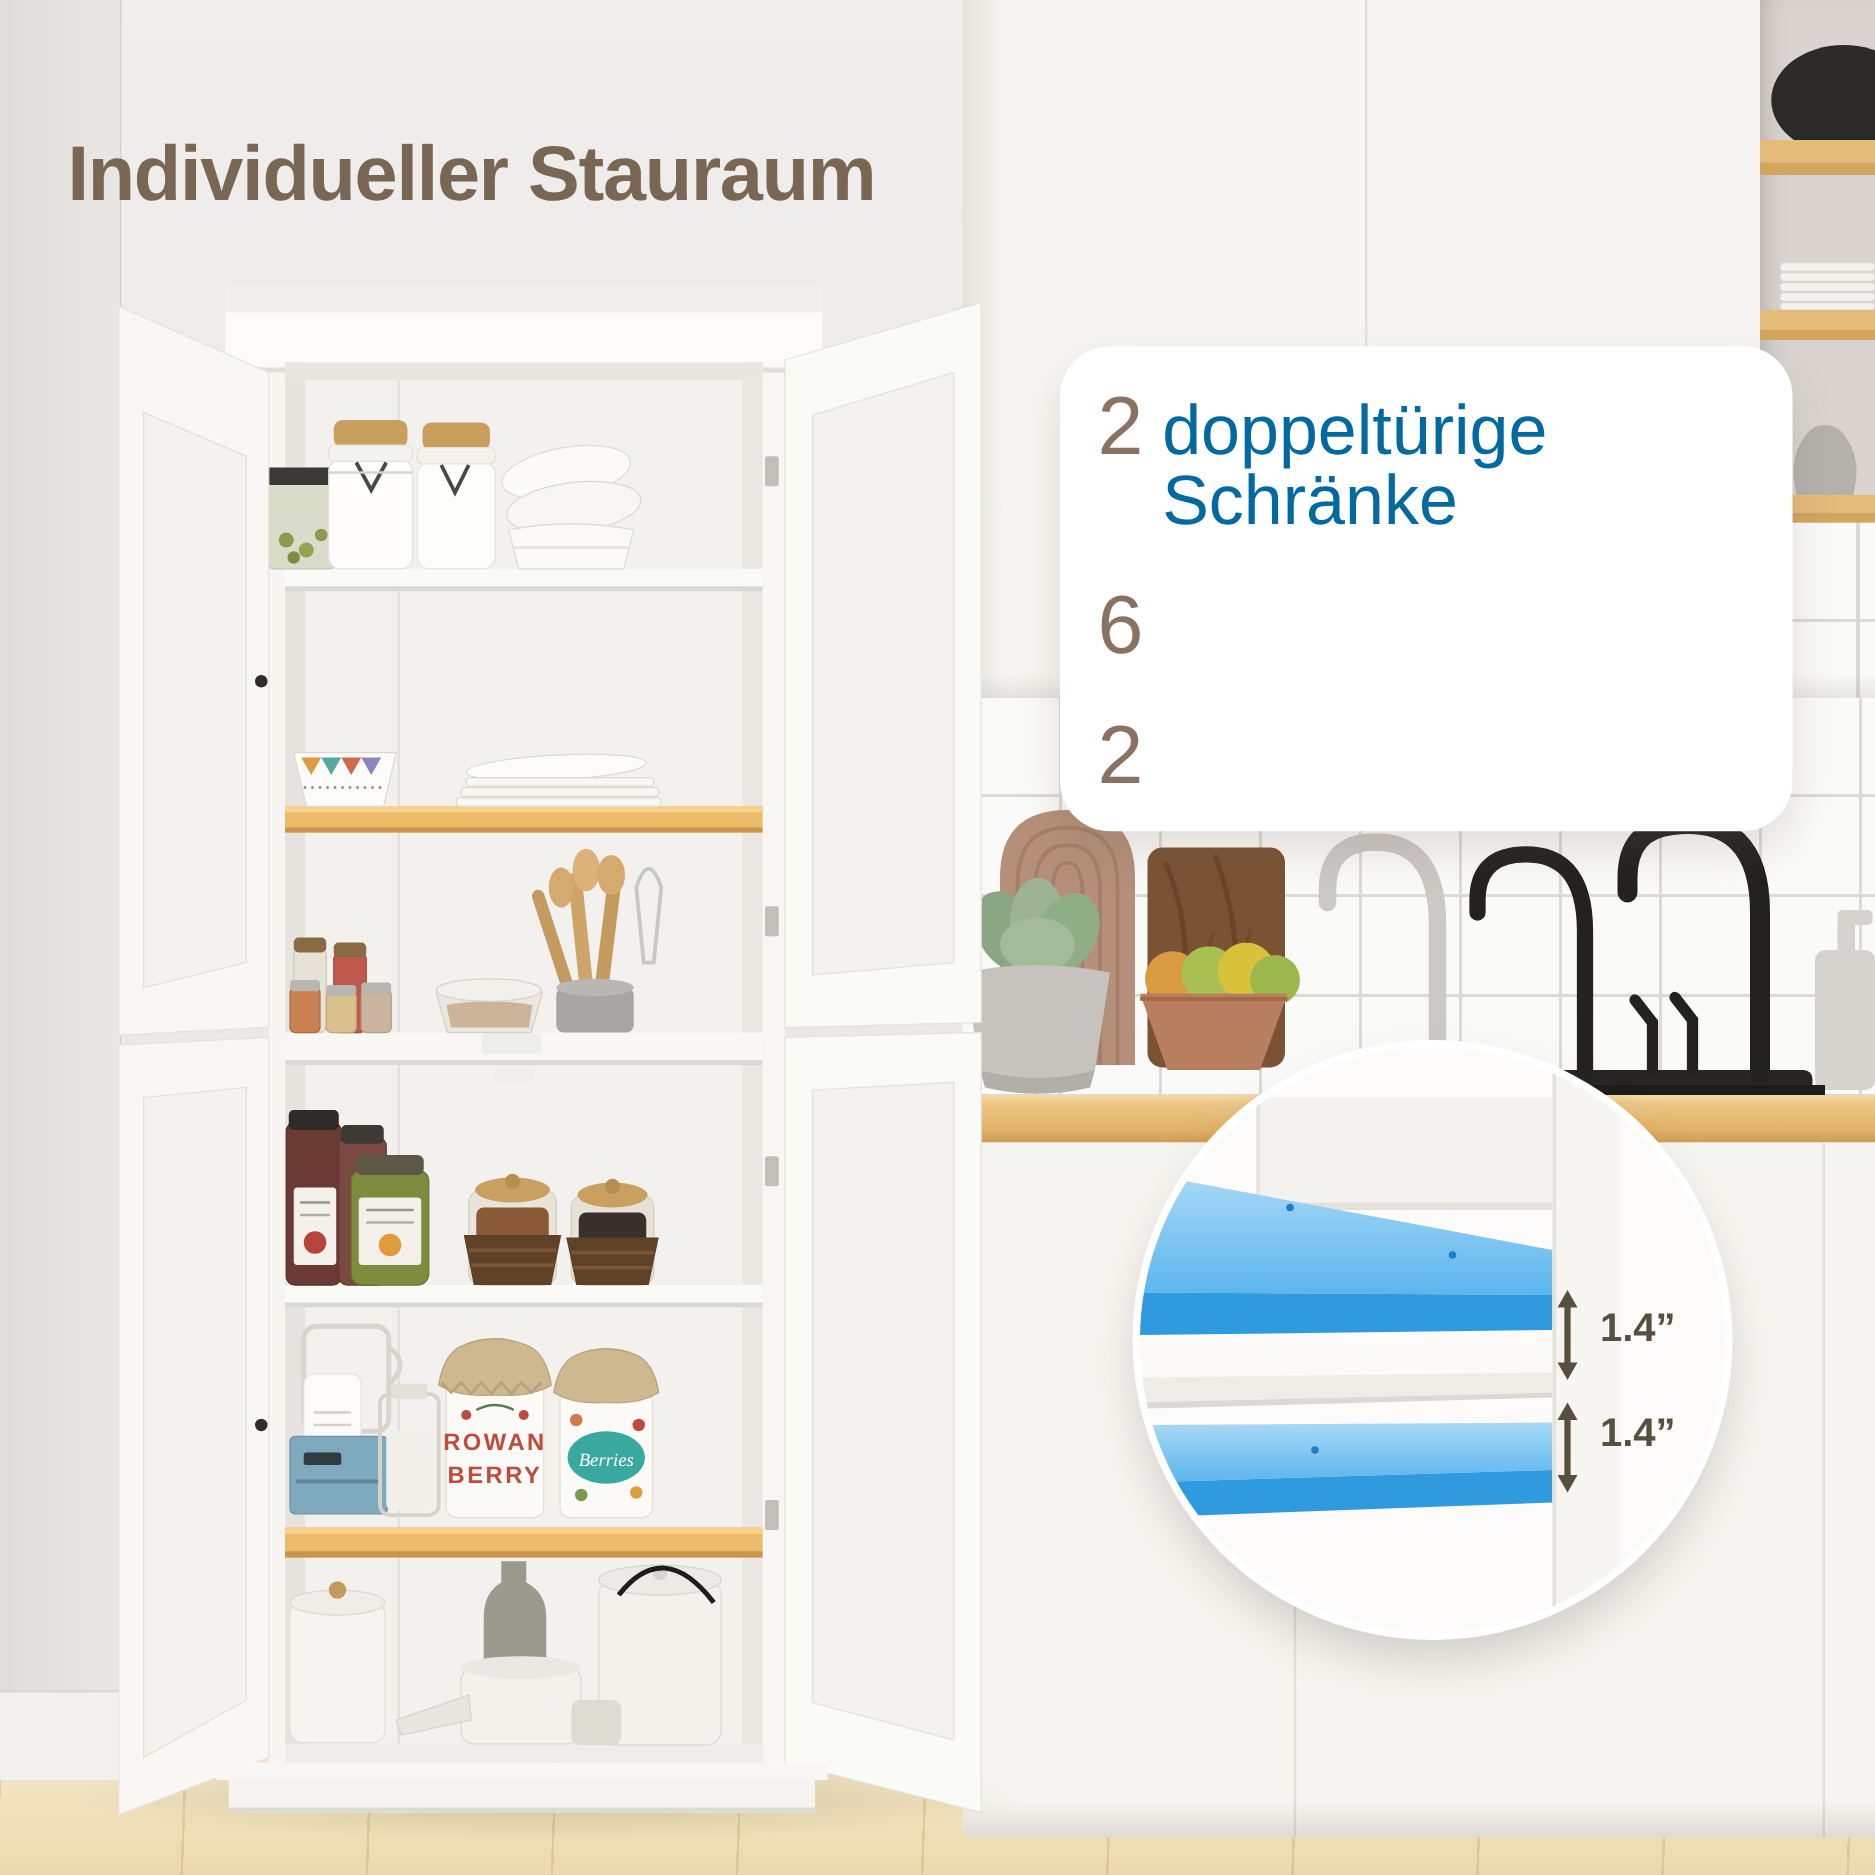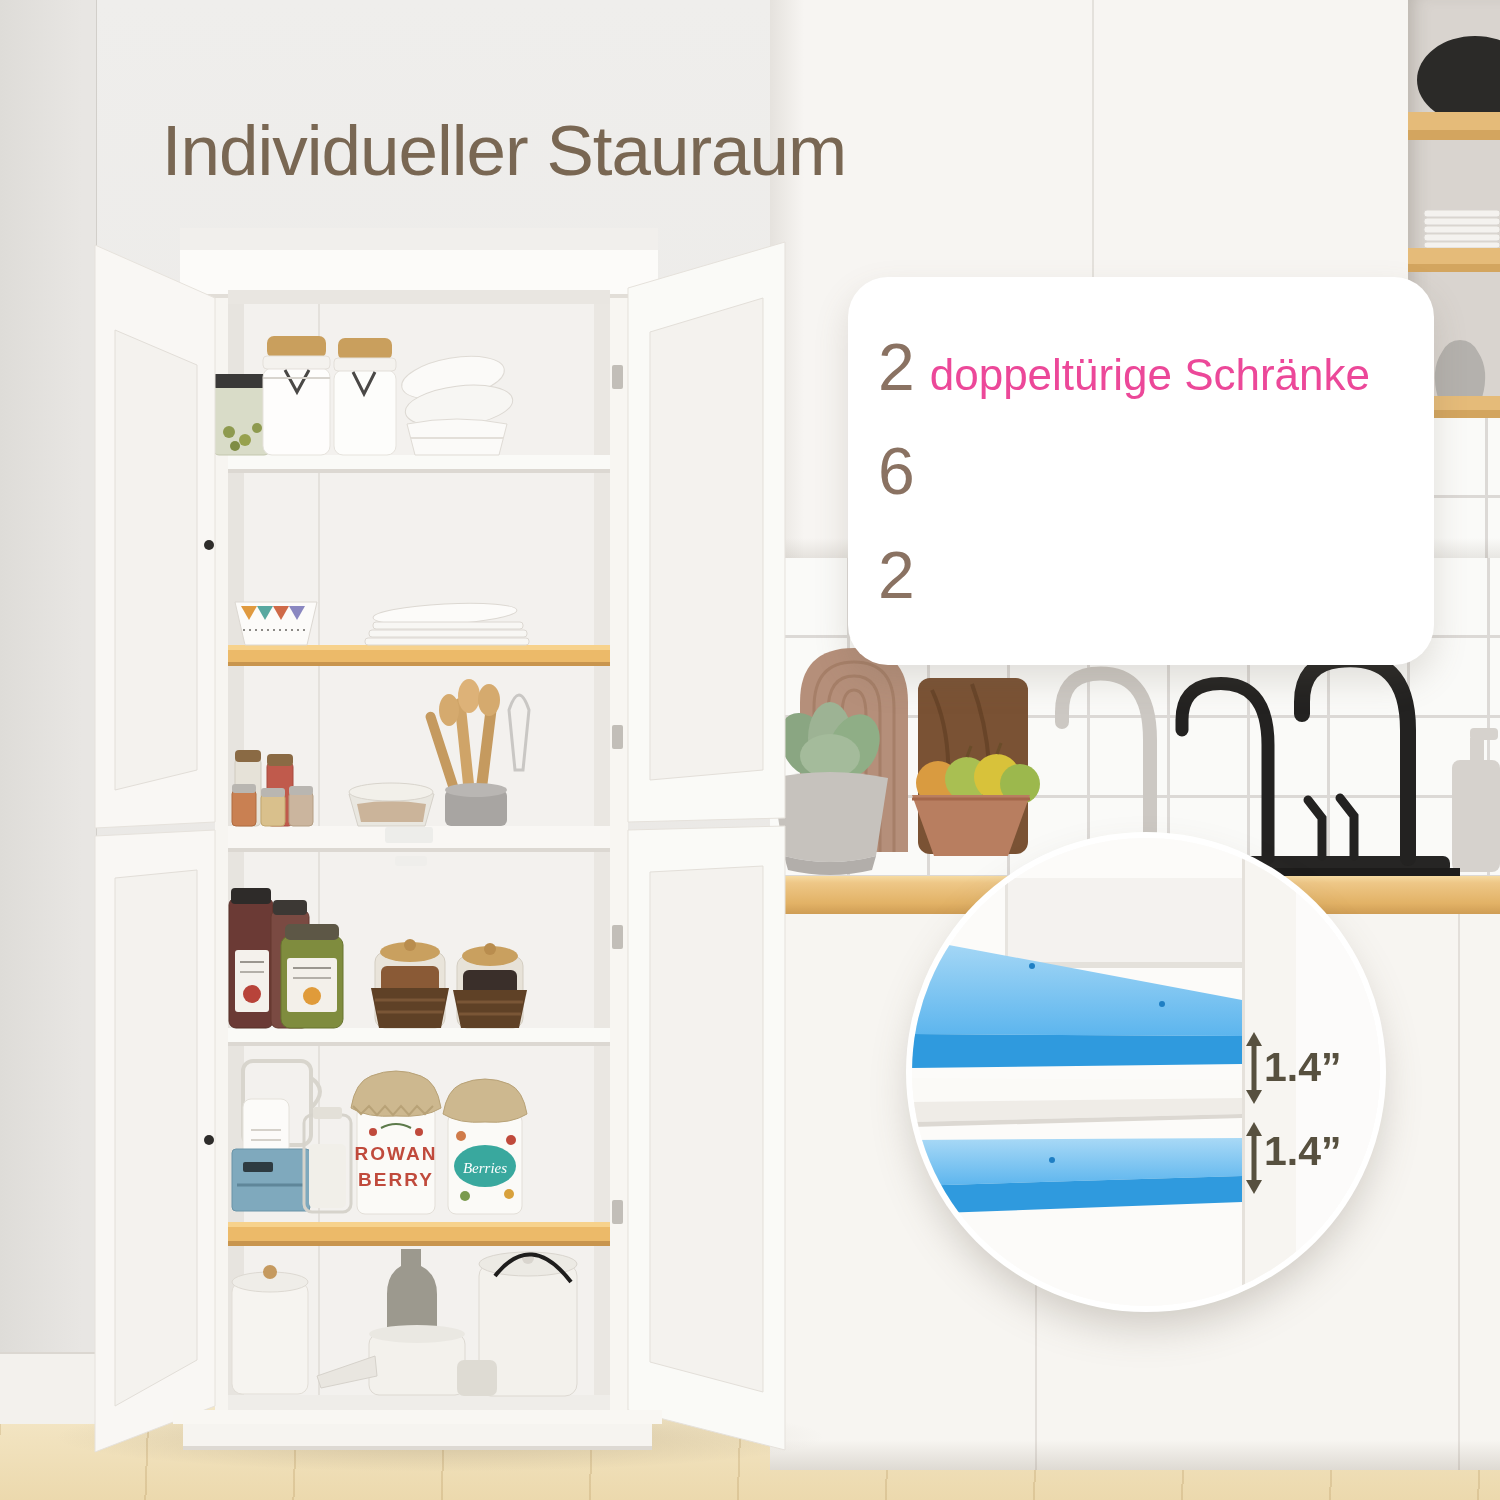--- a/index.html
+++ b/index.html
@@ -39,37 +39,37 @@
   .tiles-patch{left:1408px;top:418px;width:92px;height:140px;}
   .countertop{left:770px;top:876px;width:730px;height:38px;
     background:linear-gradient(180deg,#f6dba2 0%,#eec787 18%,#e2b266 72%,#cf9d55 100%);}
   .lower-cabs{left:770px;top:914px;width:730px;height:556px;background:#f7f5f1;}
   .lower-seam1{left:1035px;top:914px;width:2px;height:556px;background:#e3dfda;}
   .lower-seam2{left:1458px;top:914px;width:2px;height:556px;background:#e3dfda;}
   .lower-bottom{left:770px;top:1440px;width:730px;height:30px;
     background:linear-gradient(180deg,rgba(0,0,0,0),rgba(110,95,75,.18));}
 
   
-  .title{left:54px;top:62px;width:900px;font-size:71px;font-weight:400;
-    letter-spacing:-1px;color:#796753;text-align:center;}
+  .title{left:54px;top:62px;width:900px;font-size:62px;font-weight:700;
+    letter-spacing:-1px;color:#796753;}
 
   
   .card{left:848px;top:277px;width:586px;height:388px;background:#ffffff;
     border-radius:40px;box-shadow:0 16px 34px rgba(110,100,85,.18);
     display:flex;flex-direction:column;justify-content:center;gap:38px;
     padding-left:30px;box-sizing:border-box;}
   .card-row{display:flex;align-items:baseline;gap:15px;}
   .card-num{font-size:66px;color:#8a7262;line-height:1;}
-  .card-label{font-size:44px;color:#ec4899;line-height:1;}
+  .card-label{font-size:56px;color:#0369a1;line-height:1;}
 
   
   .inset{left:912px;top:838px;width:468px;height:468px;border-radius:50%;
     background:#fdfdfc;overflow:hidden;
     box-shadow:0 0 0 6px #ffffff,0 20px 40px rgba(100,90,75,.28);}
-  .measure{position:absolute;font-size:41px;font-weight:600;color:#57503f;}
+  .measure{position:absolute;font-size:32px;font-weight:600;color:#57503f;margin-left:16px;}
   .measure-top{left:352px;top:206px;}
   .measure-bottom{left:352px;top:290px;}
 
   svg{display:block;}
 </style>
 </head>
 <body>
 
 <div class="scene">
 

